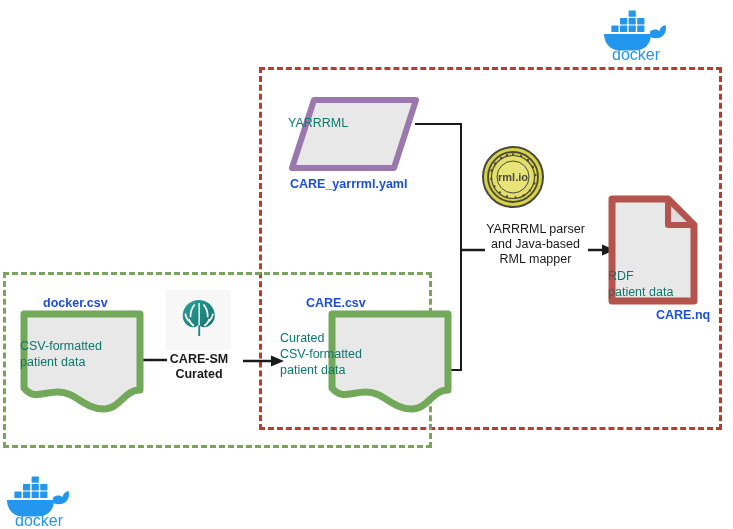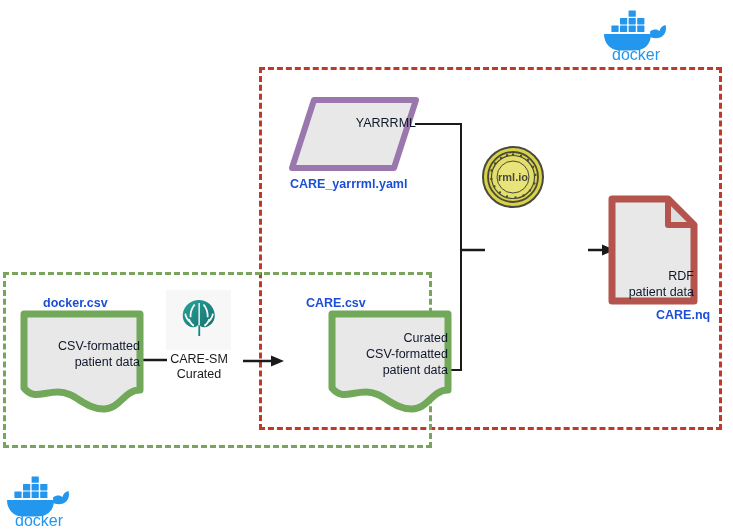--- a/index.html
+++ b/index.html
@@ -35,23 +35,23 @@
     z-index: 3;
   }
 
   
   .doc-wave {
     z-index: 5;
   }
   .doc-wave svg { display: block; }
   .doc-label-text {
     position: absolute;
-    left: 0; right: 4px;
-    text-align: right;
-    color: #0f172a;
+    left: 0; right: 12px;
+    text-align: left;
+    color: #0f766e;
     font-size: 12.5px;
     line-height: 16px;
     z-index: 6;
     pointer-events: none;
   }
 
   
   .filecap {
     font-size: 12.5px;
     font-weight: bold;
@@ -174,21 +174,21 @@
           <path d="M27 14 C23 19 21 25 21.5 31 L19 31 C18.5 24 20.8 17.5 25 12.5 Z"></path>
           <path d="M37.3 14 C41.3 19 43.3 25 42.8 31 L45.3 31 C45.8 24 43.5 17.5 39.3 12.5 Z"></path>
           <path d="M19.5 35.5 C16.5 33 14.5 29.5 14 25.5 L11.7 26.5 C12.4 31 14.7 35 18.2 37.8 Z"></path>
           <path d="M44.8 35.5 C47.8 33 49.8 29.5 50.3 25.5 L52.6 26.5 C51.9 31 49.6 35 46.1 37.8 Z"></path>
           <path d="M25.5 41.5 C22.5 39.5 20.2 36.5 19 33 L16.8 34.5 C18.2 38.5 20.8 41.8 24.2 44 Z"></path>
           <path d="M38.8 41.5 C41.8 39.5 44.1 36.5 45.3 33 L47.5 34.5 C46.1 38.5 43.5 41.8 40.1 44 Z"></path>
         </g>
       </svg>
     </span>
   </div>
-  <div class="abs plaincap" style="left:149px; top:352px; width:100px;">
+  <div class="abs plaincap" style="left:149px; top:352px; width:100px;font-weight:bold;">
     <div>CARE-SM</div>
     <div>Curated</div>
   </div>
 
   <div class="abs filecap" style="left:306px; top:296px;">CARE.csv</div>
 
   <div class="abs doc-wave" style="left:280px; top:310px;padding-left:48px;">
     <svg width="124" height="106" viewBox="0 0 124 106">
       <path d="M4,4 L120,4 L120,80
                C104,80 100,99 84,99
@@ -233,20 +233,25 @@
         <circle cx="10.3" cy="34" r="1.15"></circle>
           <circle cx="10.5" cy="25.5" r="1.15"></circle>
         <circle cx="14" cy="18.5" r="1.15"></circle>
           <circle cx="20" cy="13" r="1.15"></circle>
         <circle cx="26" cy="10.2" r="1.15"></circle>
       </g>
       <circle cx="32" cy="32" r="16" fill="#e9e479" stroke="#4a4a3a" stroke-width="1"></circle>
       <text x="32" y="36" text-anchor="middle" font-family="'Liberation Sans', sans-serif" font-size="11" font-weight="bold" fill="#4a4a3a">rml.io</text>
     </svg>
   </div>
+  <div class="abs plaincap" style="left:473px; top:222px; width:125px;">
+    <div>YARRRML parser</div>
+    <div>and Java-based</div>
+    <div>RML mapper</div>
+  </div>
 
   <div class="abs" style="left:608px; top:195px; z-index:5;">
     <svg width="90" height="110" viewBox="0 0 90 110">
       <path d="M4,4 L60,4 L86,30 L86,106 L4,106 Z" fill="#e8e8e8" stroke="#b4544c" stroke-width="7" stroke-linejoin="round"></path>
       <path d="M60,4 L86,30 L60,30 Z" fill="#dedede" stroke="#b4544c" stroke-width="6" stroke-linejoin="round"></path>
     </svg>
     <div class="doc-label-text" style="top:44px;margin-top:29px;">
       <div>RDF</div>
       <div>patient data</div>
     </div>

